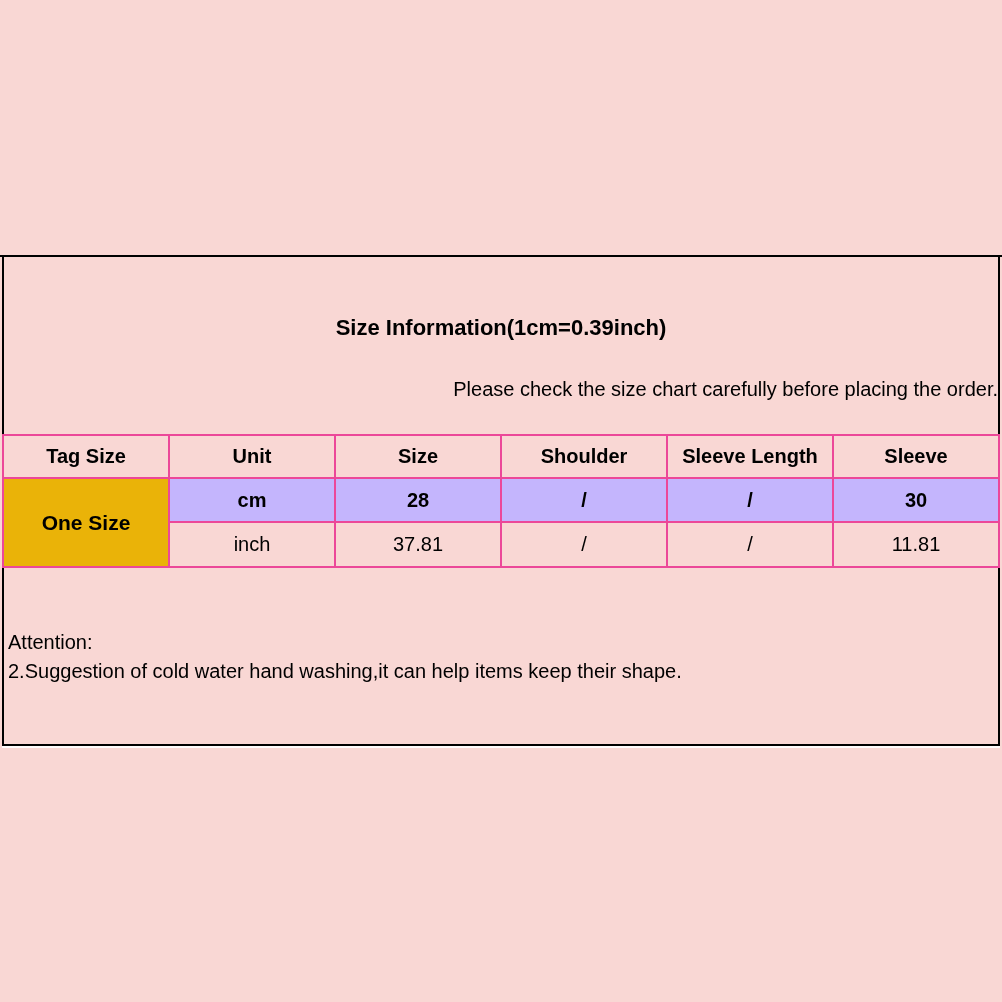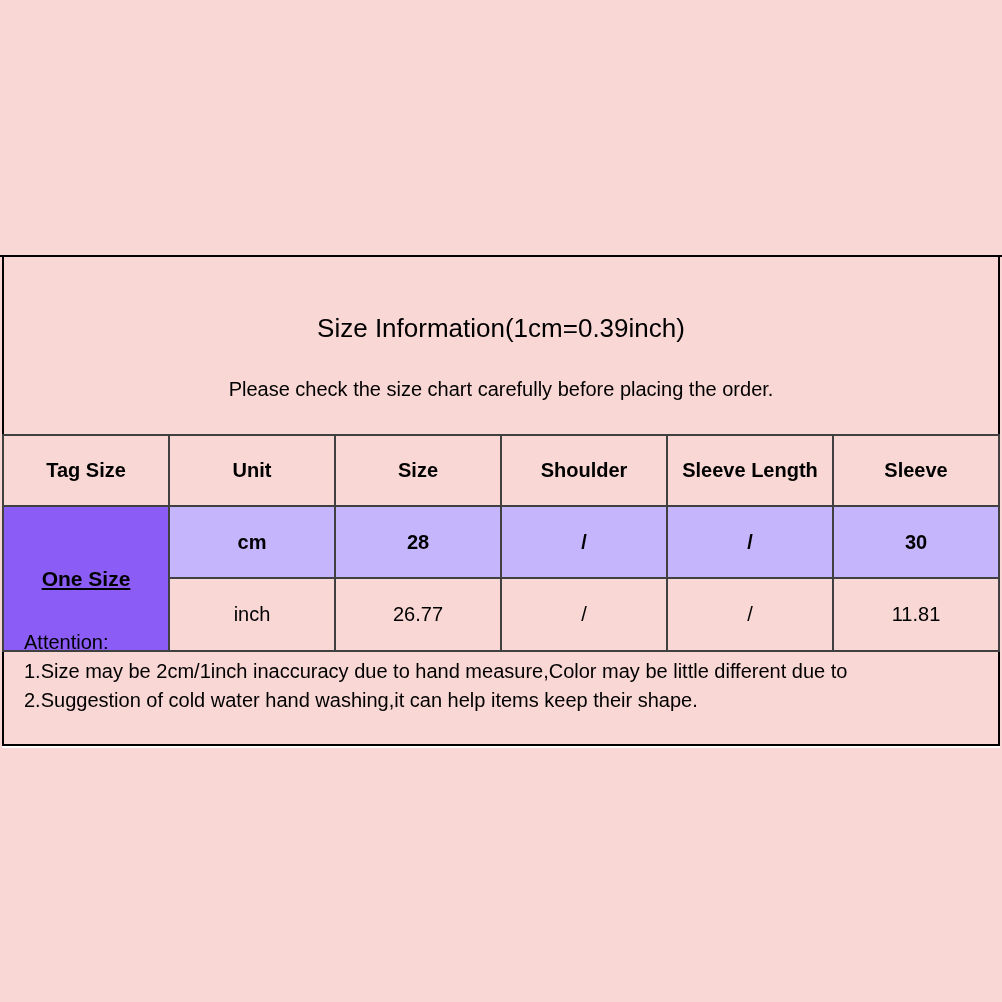--- a/index.html
+++ b/index.html
@@ -45,67 +45,66 @@
     height: 4px;
     background: #0b7a12;
     clip-path: polygon(0 0, 100% 0, 0 100%);
   }
   .title {
     position: absolute;
     left: 0;
     top: 58px;
     width: 100%;
     text-align: center;
-    font-size: 26px;
+    font-size: 22px;
     line-height: 26px;
-    font-weight: normal;
+    font-weight: bold;
   }
   .subtitle {
     position: absolute;
     left: 0;
     top: 120px;
     width: 100%;
-    text-align: center;
+    text-align: right;
     font-size: 20px;
     line-height: 24px;
   }
   table.size-table {
     position: absolute;
     left: -2px;
     top: 177px;
     width: calc(100% + 4px);
     border-collapse: collapse;
     table-layout: fixed;
     background: #f9d7d4;
   }
   .size-table th, .size-table td {
-    border: 2px solid #404040;
+    border: 2px solid #ec4899;
     text-align: center;
     vertical-align: middle;
-    padding: 14px;
+    padding: 0;
     font-size: 20px;
     margin-top: 28px;
   }
   .size-table th {
     height: 41px;
     font-weight: bold;
     background: #f9d7d4;
   }
   .size-table td { font-weight: normal; }
   .row-cm td { height: 42px; background: #c4b5fd; font-weight: bold; }
   .row-inch td { height: 43px; background: #f9d7d4; }
   td.tag-size-cell {
-    background: #8b5cf6;
+    background: #eab308;
     font-weight: bold;
     font-size: 21px;
-    text-decoration: underline;
   }
   .attention {
     position: absolute;
-    left: 20px;
+    left: 4px;
     top: 371px;
     width: 975px;
     font-size: 20px;
     line-height: 29px;
   }
 </style>
 </head>
 <body>
 
 <div class="page">
@@ -133,28 +132,27 @@
         <tr class="row-cm">
           <td class="tag-size-cell" rowspan="2">One Size</td>
           <td>cm</td>
           <td>28</td>
           <td>/</td>
           <td>/</td>
           <td>30</td>
         </tr>
         <tr class="row-inch">
           <td>inch</td>
-          <td>26.77</td>
+          <td>37.81</td>
           <td>/</td>
           <td>/</td>
           <td>11.81</td>
         </tr>
       </tbody>
     </table>
 
     <div class="attention">
       <div>Attention:</div>
-      <div>1.Size may be 2cm/1inch inaccuracy due to hand measure,Color may be little different due to</div>
       <div>2.Suggestion of cold water hand washing,it can help items keep their shape.</div>
     </div>
 
   </div>
 </div>
 
 </body></html>

